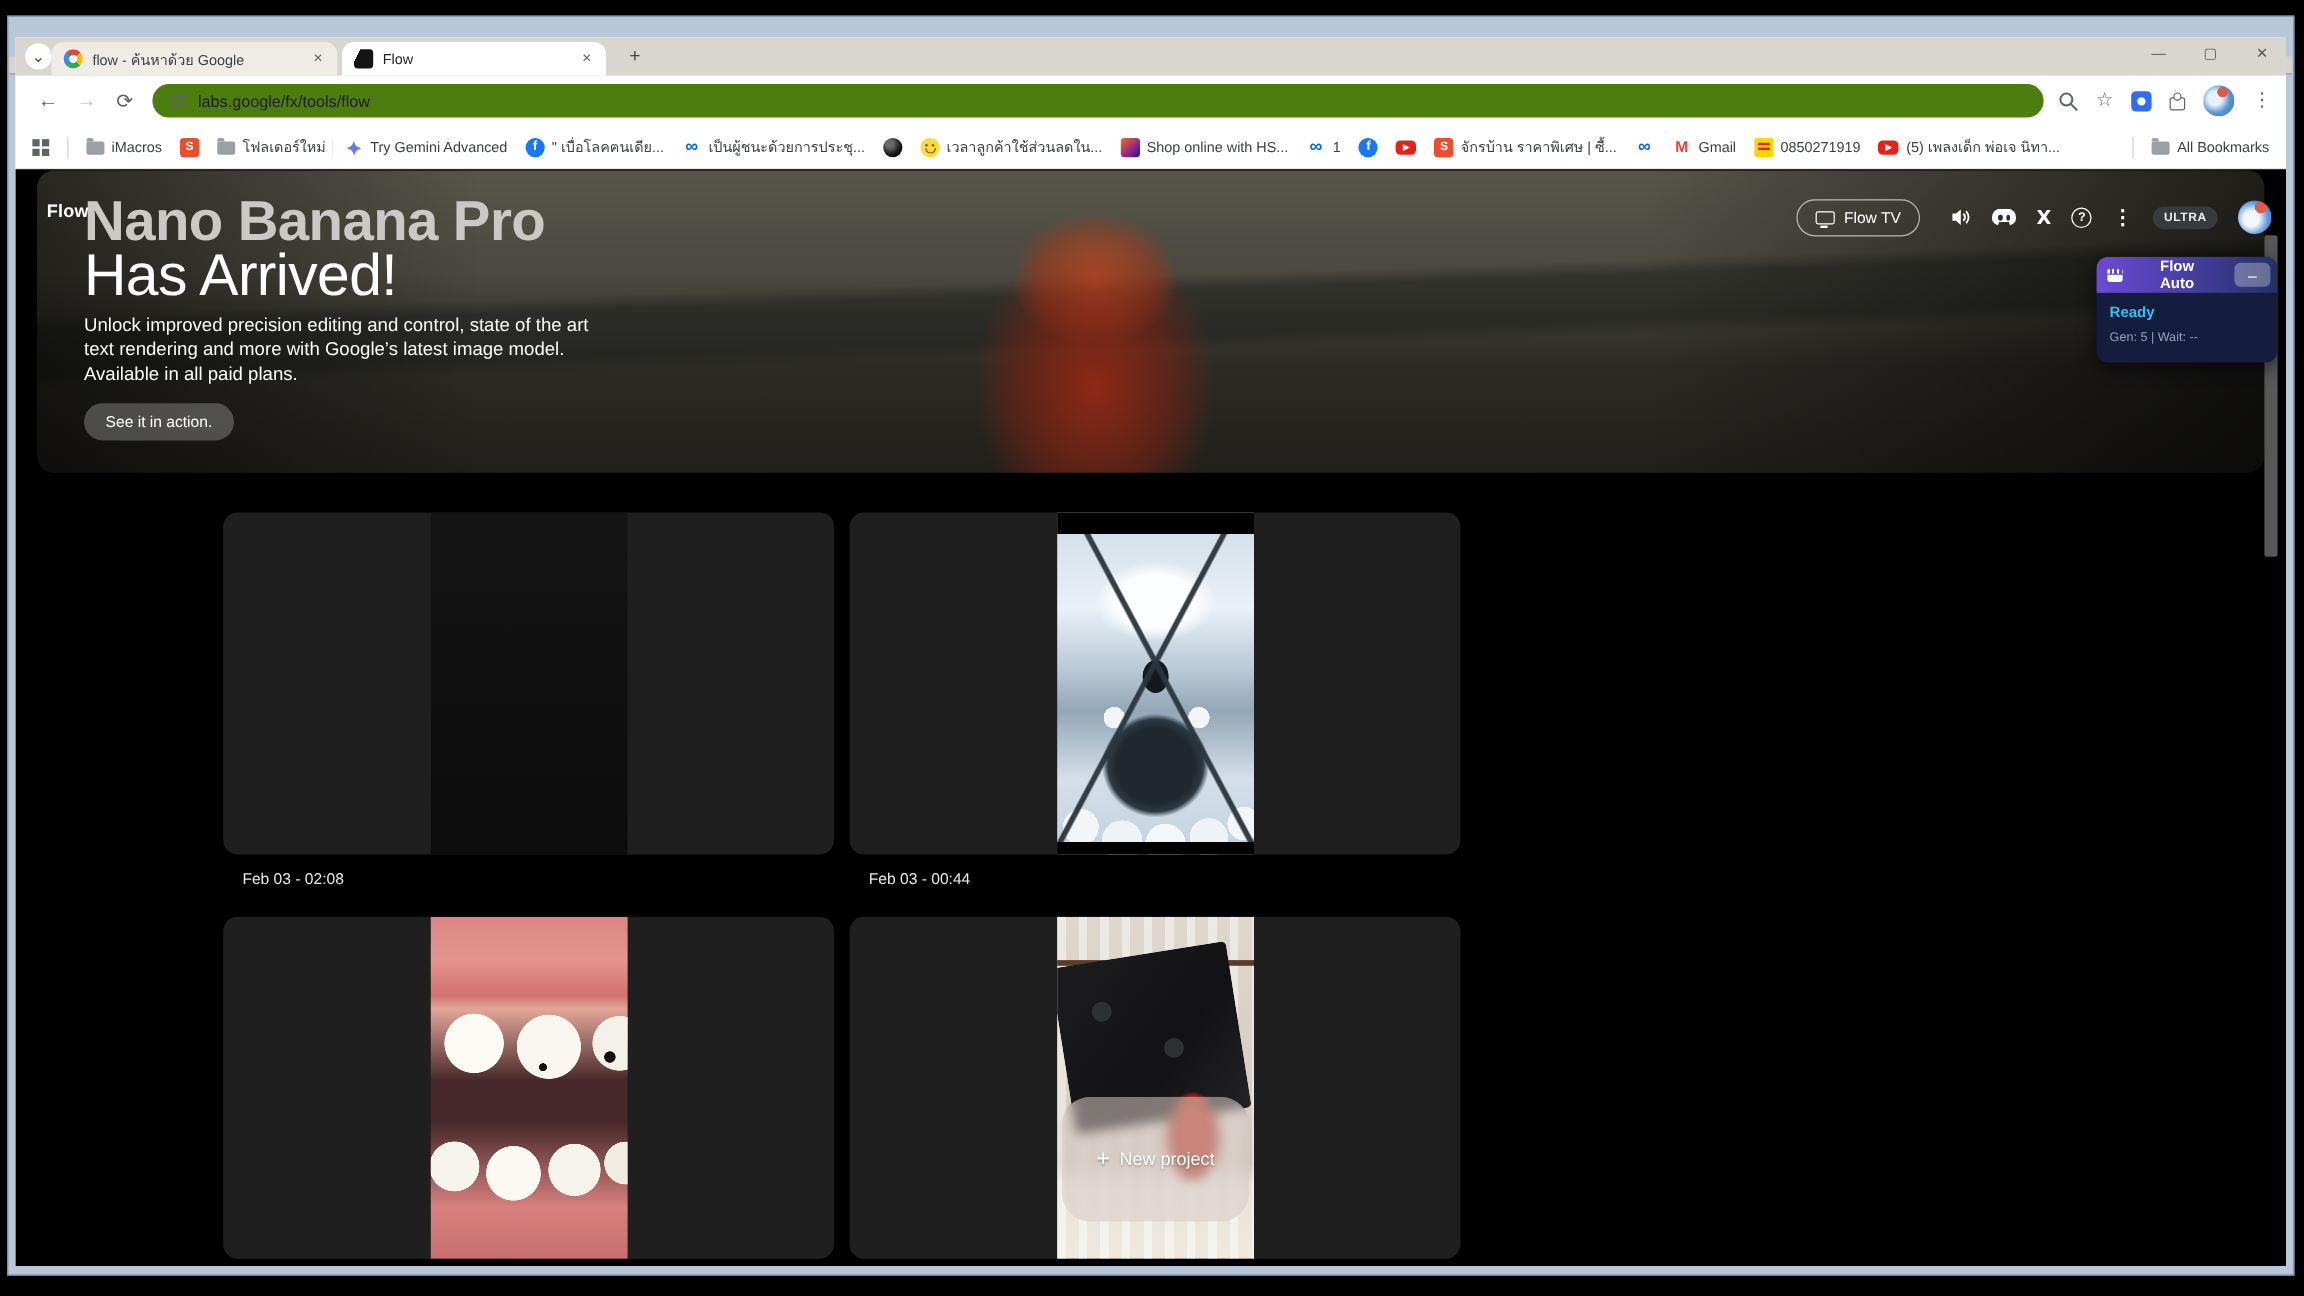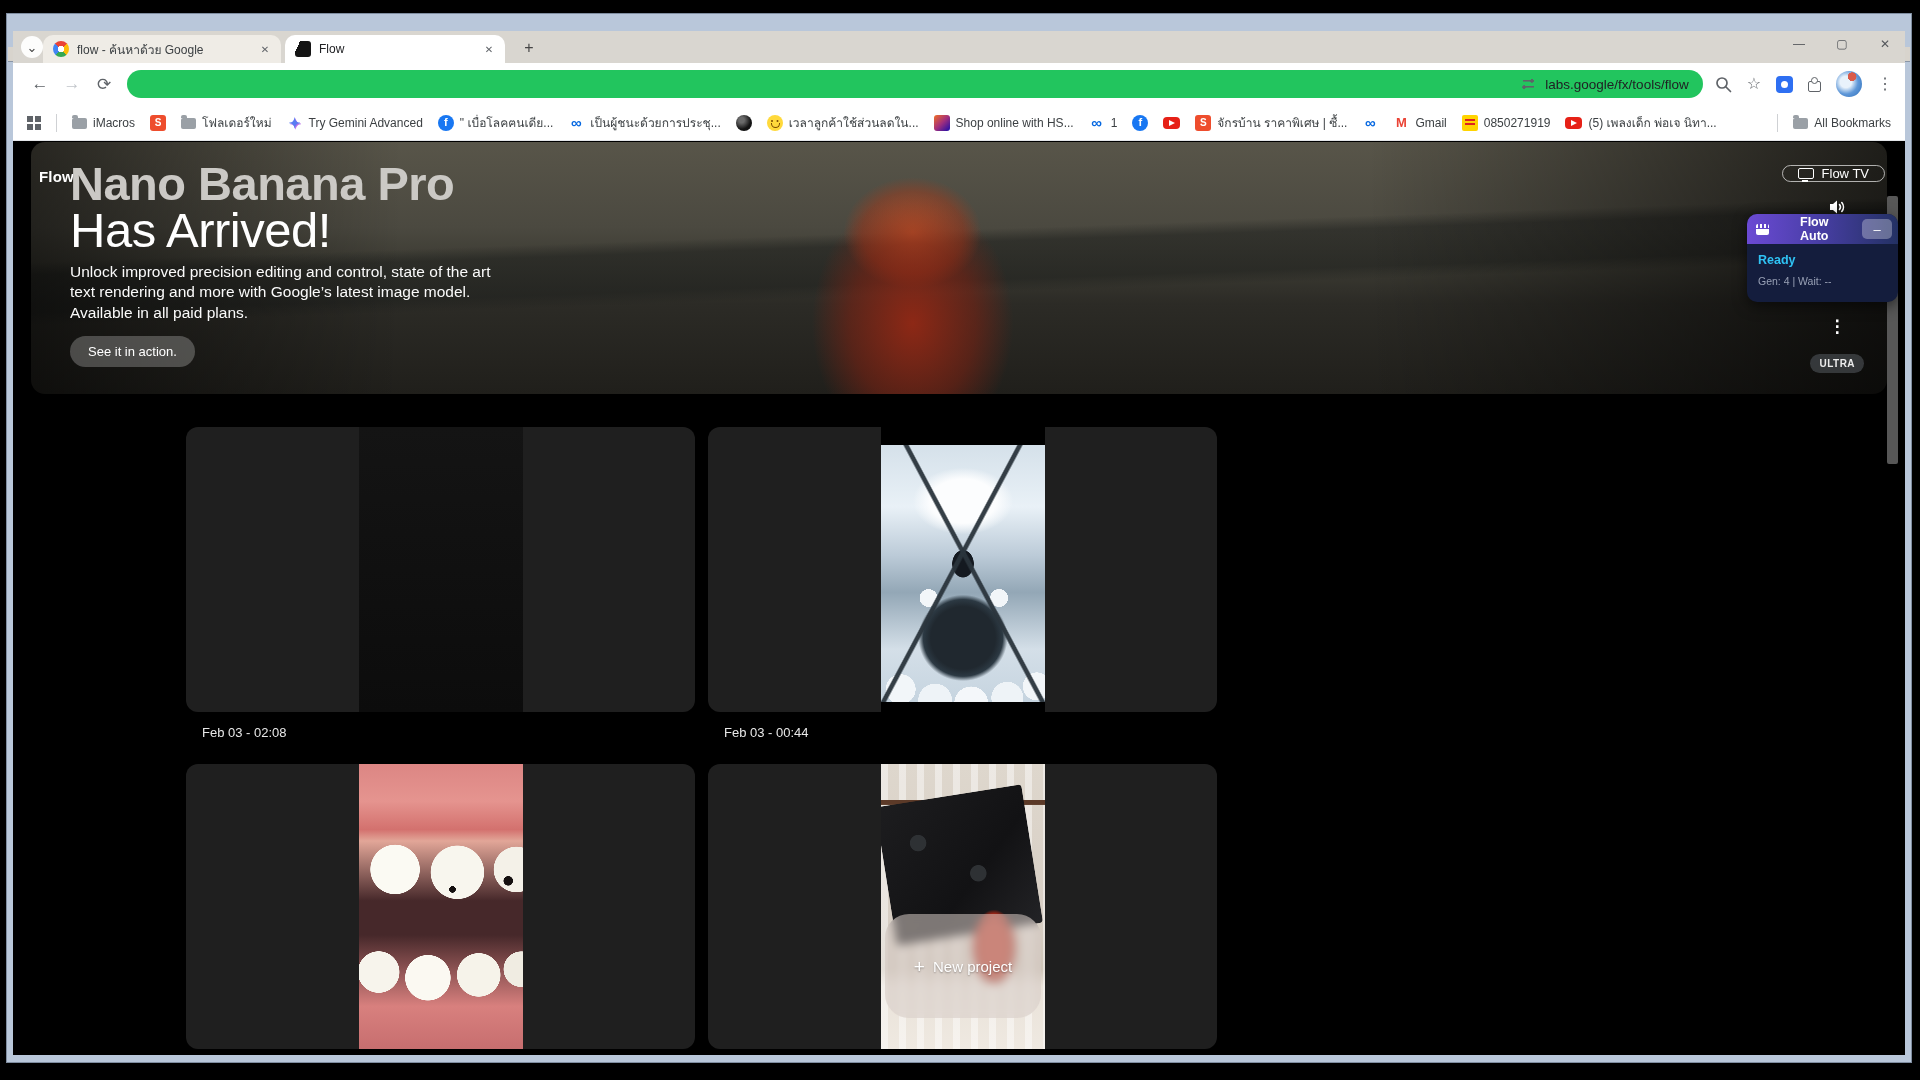--- a/index.html
+++ b/index.html
@@ -36,22 +36,22 @@
   .new-tab-btn{position:absolute;left:505px;top:6px;width:22px;height:22px;display:flex;align-items:center;
                justify-content:center;font-size:16px;color:#454545;}
   .win-controls{position:absolute;right:12px;top:7px;display:flex;gap:27px;color:#55585c;font-size:12px;line-height:1;}
   .win-controls span{width:16px;text-align:center;}
 
   
   .toolbar{height:42px;background:#fff;display:flex;align-items:center;padding:0 10px 0 12px;gap:2px;flex:none;}
   .nav-btn{width:30px;height:30px;border-radius:50%;display:flex;align-items:center;justify-content:center;
            font-size:17px;color:#5f6368;flex:none;}
   .nav-btn.disabled{color:#c1c5ca;}
-  .url-pill{flex:1;height:28px;background:#22c55e;border-radius:14px;display:flex;align-items:center;
-            padding:0 14px;gap:10px;margin:0 10px 0 6px;color:#202124;font-size:13.5px;min-width:0;justify-content:flex-end;}
+  .url-pill{flex:1;height:28px;background:#4d7c0f;border-radius:14px;display:flex;align-items:center;
+            padding:0 14px;gap:10px;margin:0 10px 0 6px;color:#202124;font-size:13.5px;min-width:0;}
   .tune-ic{width:14px;height:14px;flex:none;background:
       radial-gradient(circle 1.8px at 78% 28%,#5f6368 90%,transparent),
       radial-gradient(circle 1.8px at 22% 72%,#5f6368 90%,transparent),
       linear-gradient(#5f6368,#5f6368) 50% 28%/11px 1.6px no-repeat,
       linear-gradient(#5f6368,#5f6368) 50% 72%/11px 1.6px no-repeat;}
   .tb-right{display:flex;align-items:center;gap:15px;padding-right:2px;flex:none;}
   .glyph-ic{font-size:16px;color:#5f6368;line-height:1;}
   .ext-blue{width:17px;height:17px;border-radius:4px;background:#2e6ff2;position:relative;}
   .ext-blue::after{content:"";position:absolute;left:5px;top:5px;width:7px;height:7px;border-radius:50%;background:#fff;}
   .puzzle{width:13px;height:11px;border:1.8px solid #5f6368;border-radius:2px;position:relative;margin-top:4px;}
@@ -109,21 +109,21 @@
         radial-gradient(ellipse 92px 74px at 47.5% 36%,rgba(196,92,48,.95) 0%,rgba(158,60,30,.5) 55%,transparent 75%),
         linear-gradient(178deg,transparent 38%,rgba(28,30,28,.5) 42% 54%,transparent 58%),
         linear-gradient(180deg,#585549 0%,#4b4940 34%,#3c3b33 48%,#2c2b26 64%,#201f1b 100%);}
   .flow-logo{position:absolute;left:8px;top:26px;color:#fff;font-size:15px;font-weight:700;letter-spacing:.2px;}
   .hero-h1a{position:absolute;left:39px;top:14px;font-size:47px;font-weight:700;color:#cbc9c5;letter-spacing:-.5px;}
   .hero-h1b{position:absolute;left:39px;top:60px;font-size:49px;font-weight:500;color:#fff;letter-spacing:-.5px;}
   .hero-p{position:absolute;left:39px;top:120px;width:442px;font-size:15.5px;line-height:1.32;color:#fafafa;}
   .hero-cta{position:absolute;left:39px;top:194px;height:31px;padding:0 18px;border-radius:16px;
             background:rgba(255,255,255,.24);color:#fff;font-size:13px;display:inline-flex;align-items:center;}
 
-  .nav-row{position:absolute;top:24px;right:12px;height:32px;display:flex;align-items:center;gap:17px;color:#fff;z-index:5;flex-direction:column;}
+  .nav-row{position:absolute;top:24px;right:12px;height:32px;display:flex;align-items:center;gap:17px;color:#fff;z-index:5;}
   .flowtv-btn{height:31px;border:1px solid rgba(255,255,255,.65);border-radius:16px;display:flex;align-items:center;
               gap:8px;padding:0 15px;font-size:13px;color:#fff;margin-right:8px;}
   .tv-ic{width:16px;height:11px;border:1.6px solid #fff;border-radius:2px;position:relative;}
   .tv-ic::after{content:"";position:absolute;left:3px;bottom:-4px;width:6px;height:1.6px;background:#fff;}
   .speaker-ic{display:flex;}
   .x-ic{font-size:16px;font-weight:700;font-family:"DejaVu Sans",sans-serif;}
   .help-ic{width:17px;height:17px;border:1.6px solid #fff;border-radius:50%;display:flex;align-items:center;
            justify-content:center;font-size:10.5px;font-weight:700;}
   .dots-ic{font-size:17px;font-weight:700;}
   .discord-ic{width:20px;height:14px;background:#fff;border-radius:7px 7px 6px 6px;position:relative;
@@ -396,21 +396,21 @@
           <span class="hero-avatar"></span>
         </div>
 
         <div class="flow-auto">
           <div class="fa-head">
             <span class="clapper"></span>
             <span class="fa-title">Flow Auto</span>
             <span class="fa-min">–</span>
           </div>
           <div class="fa-status">Ready</div>
-          <div class="fa-stats">Gen: 4 | Wait: --</div>
+          <div class="fa-stats">Gen: 5 | Wait: --</div>
         </div>
 
         <div class="grid">
           <div class="gcol">
             <div class="card">
               <div class="thumb t-dark"></div>
             </div>
             <div class="date">Feb 03 - 02:08</div>
             <div class="card">
               <div class="thumb t-teeth"></div>

